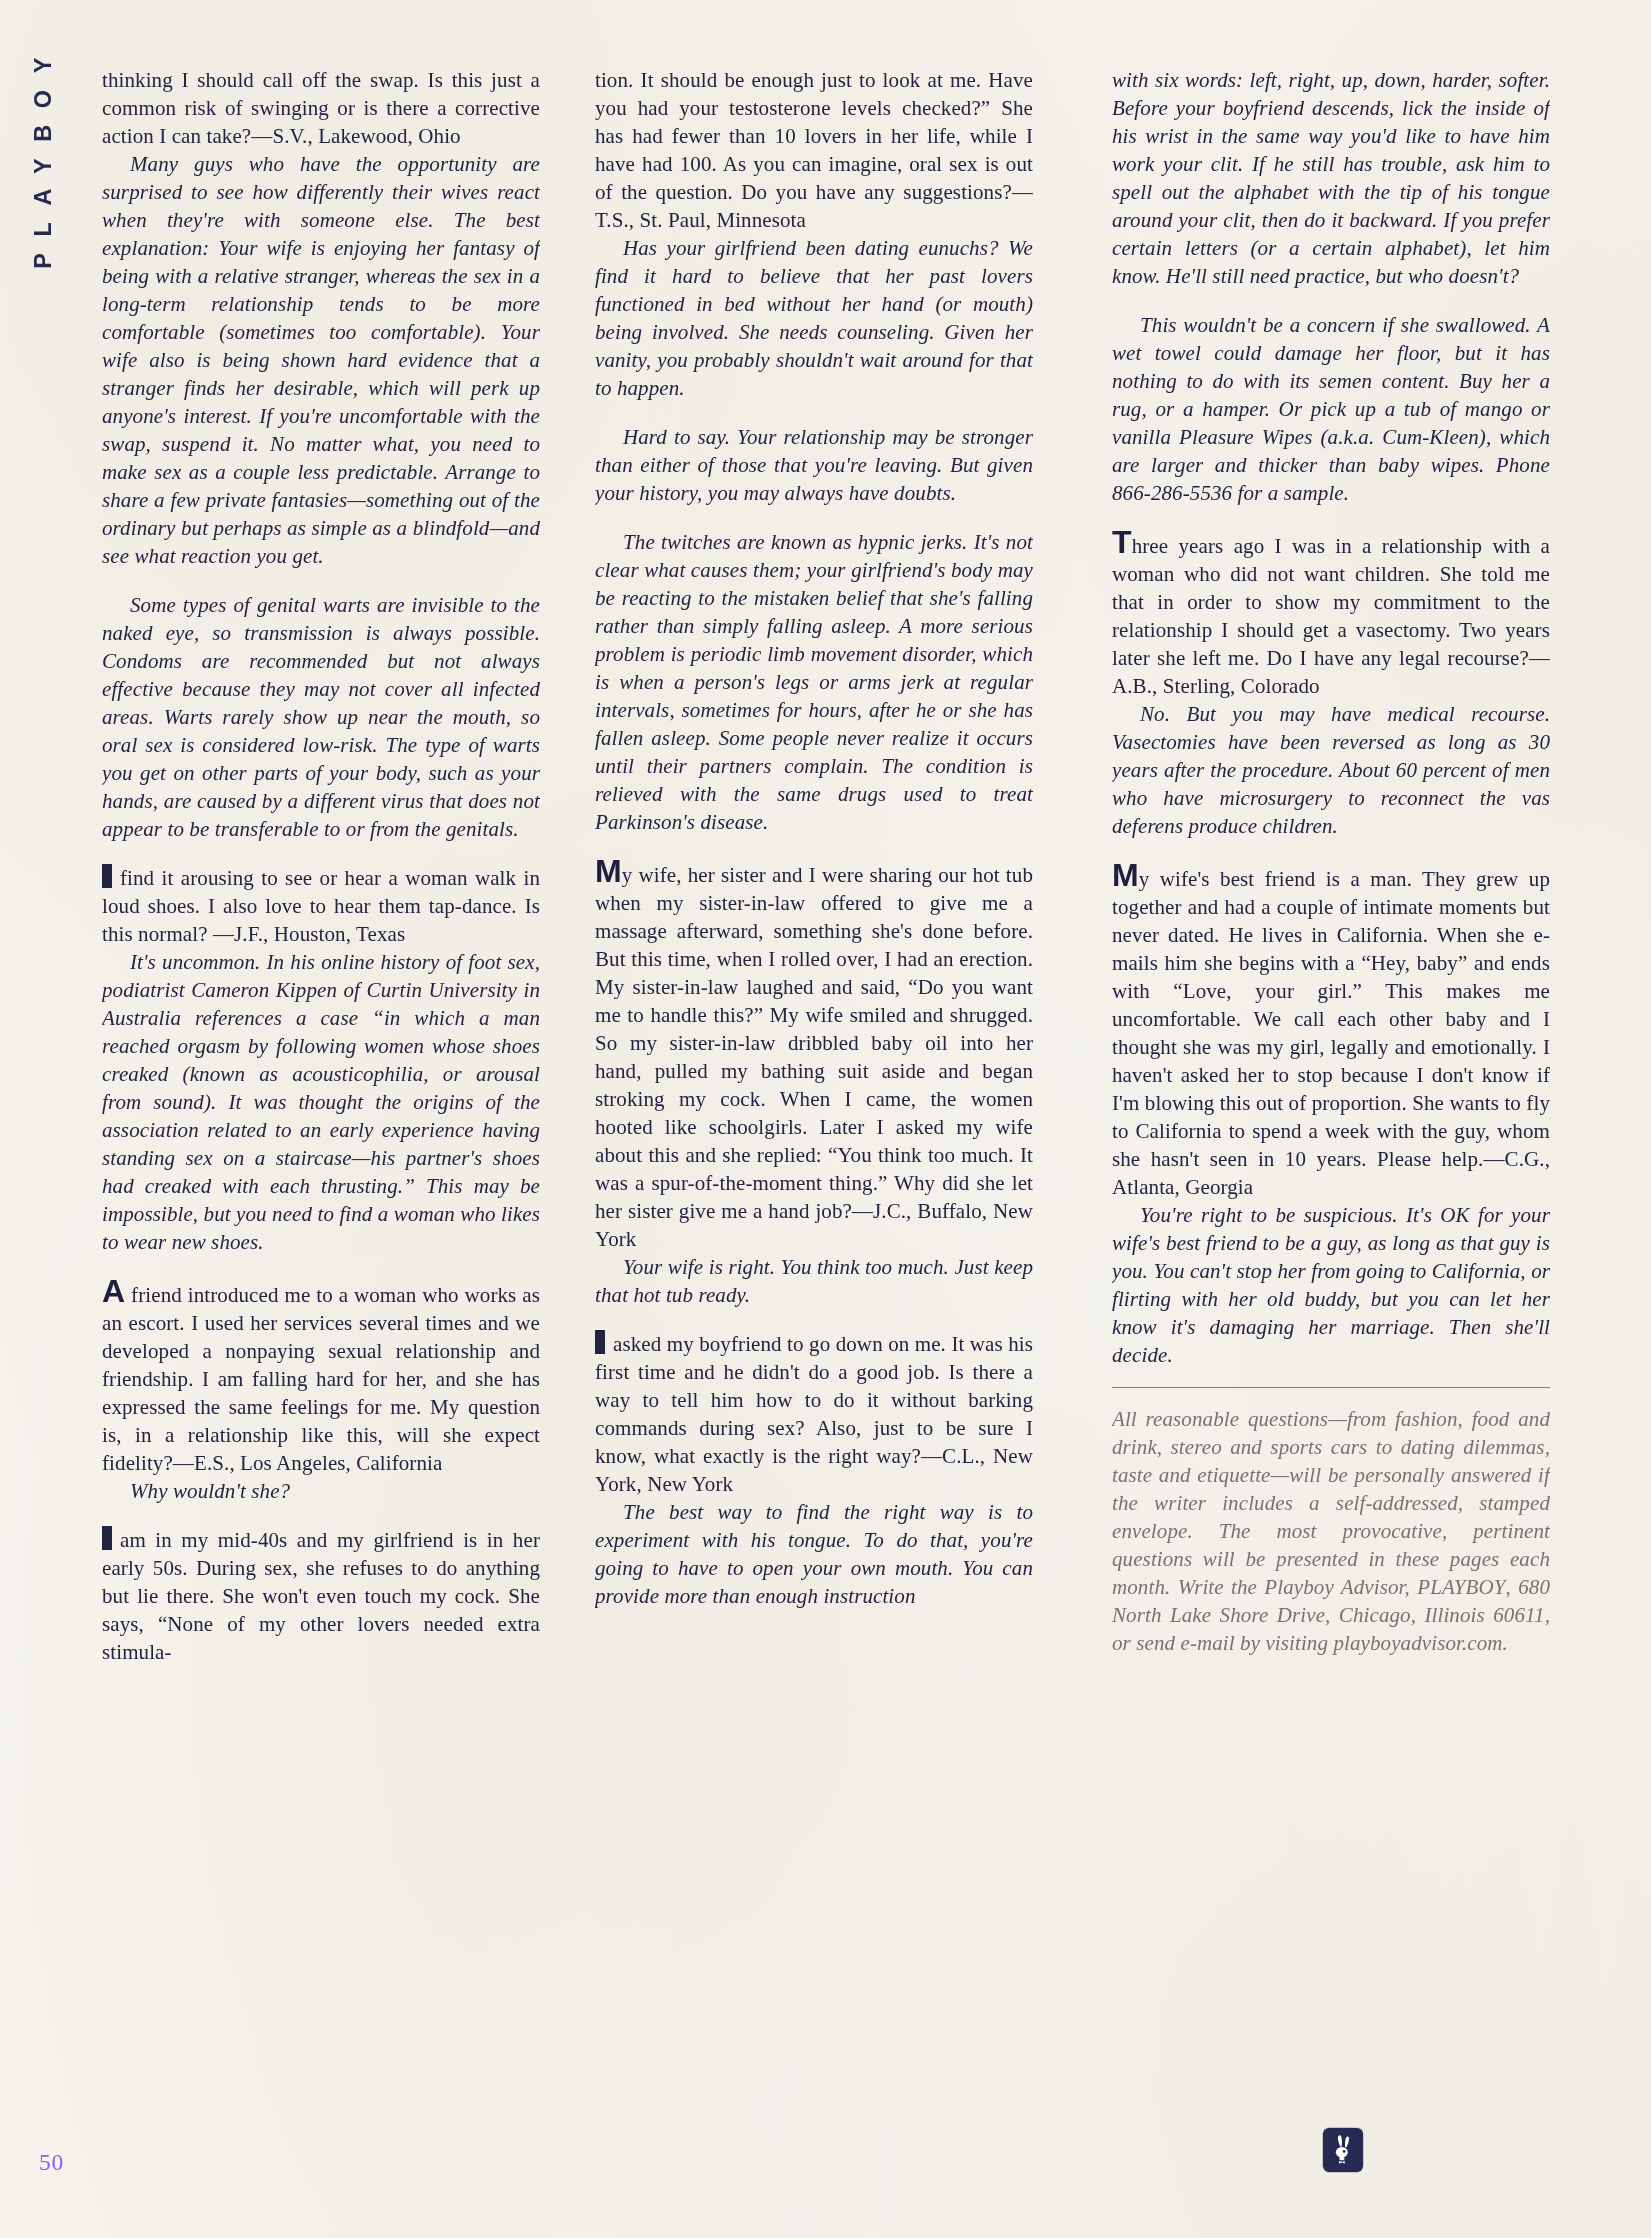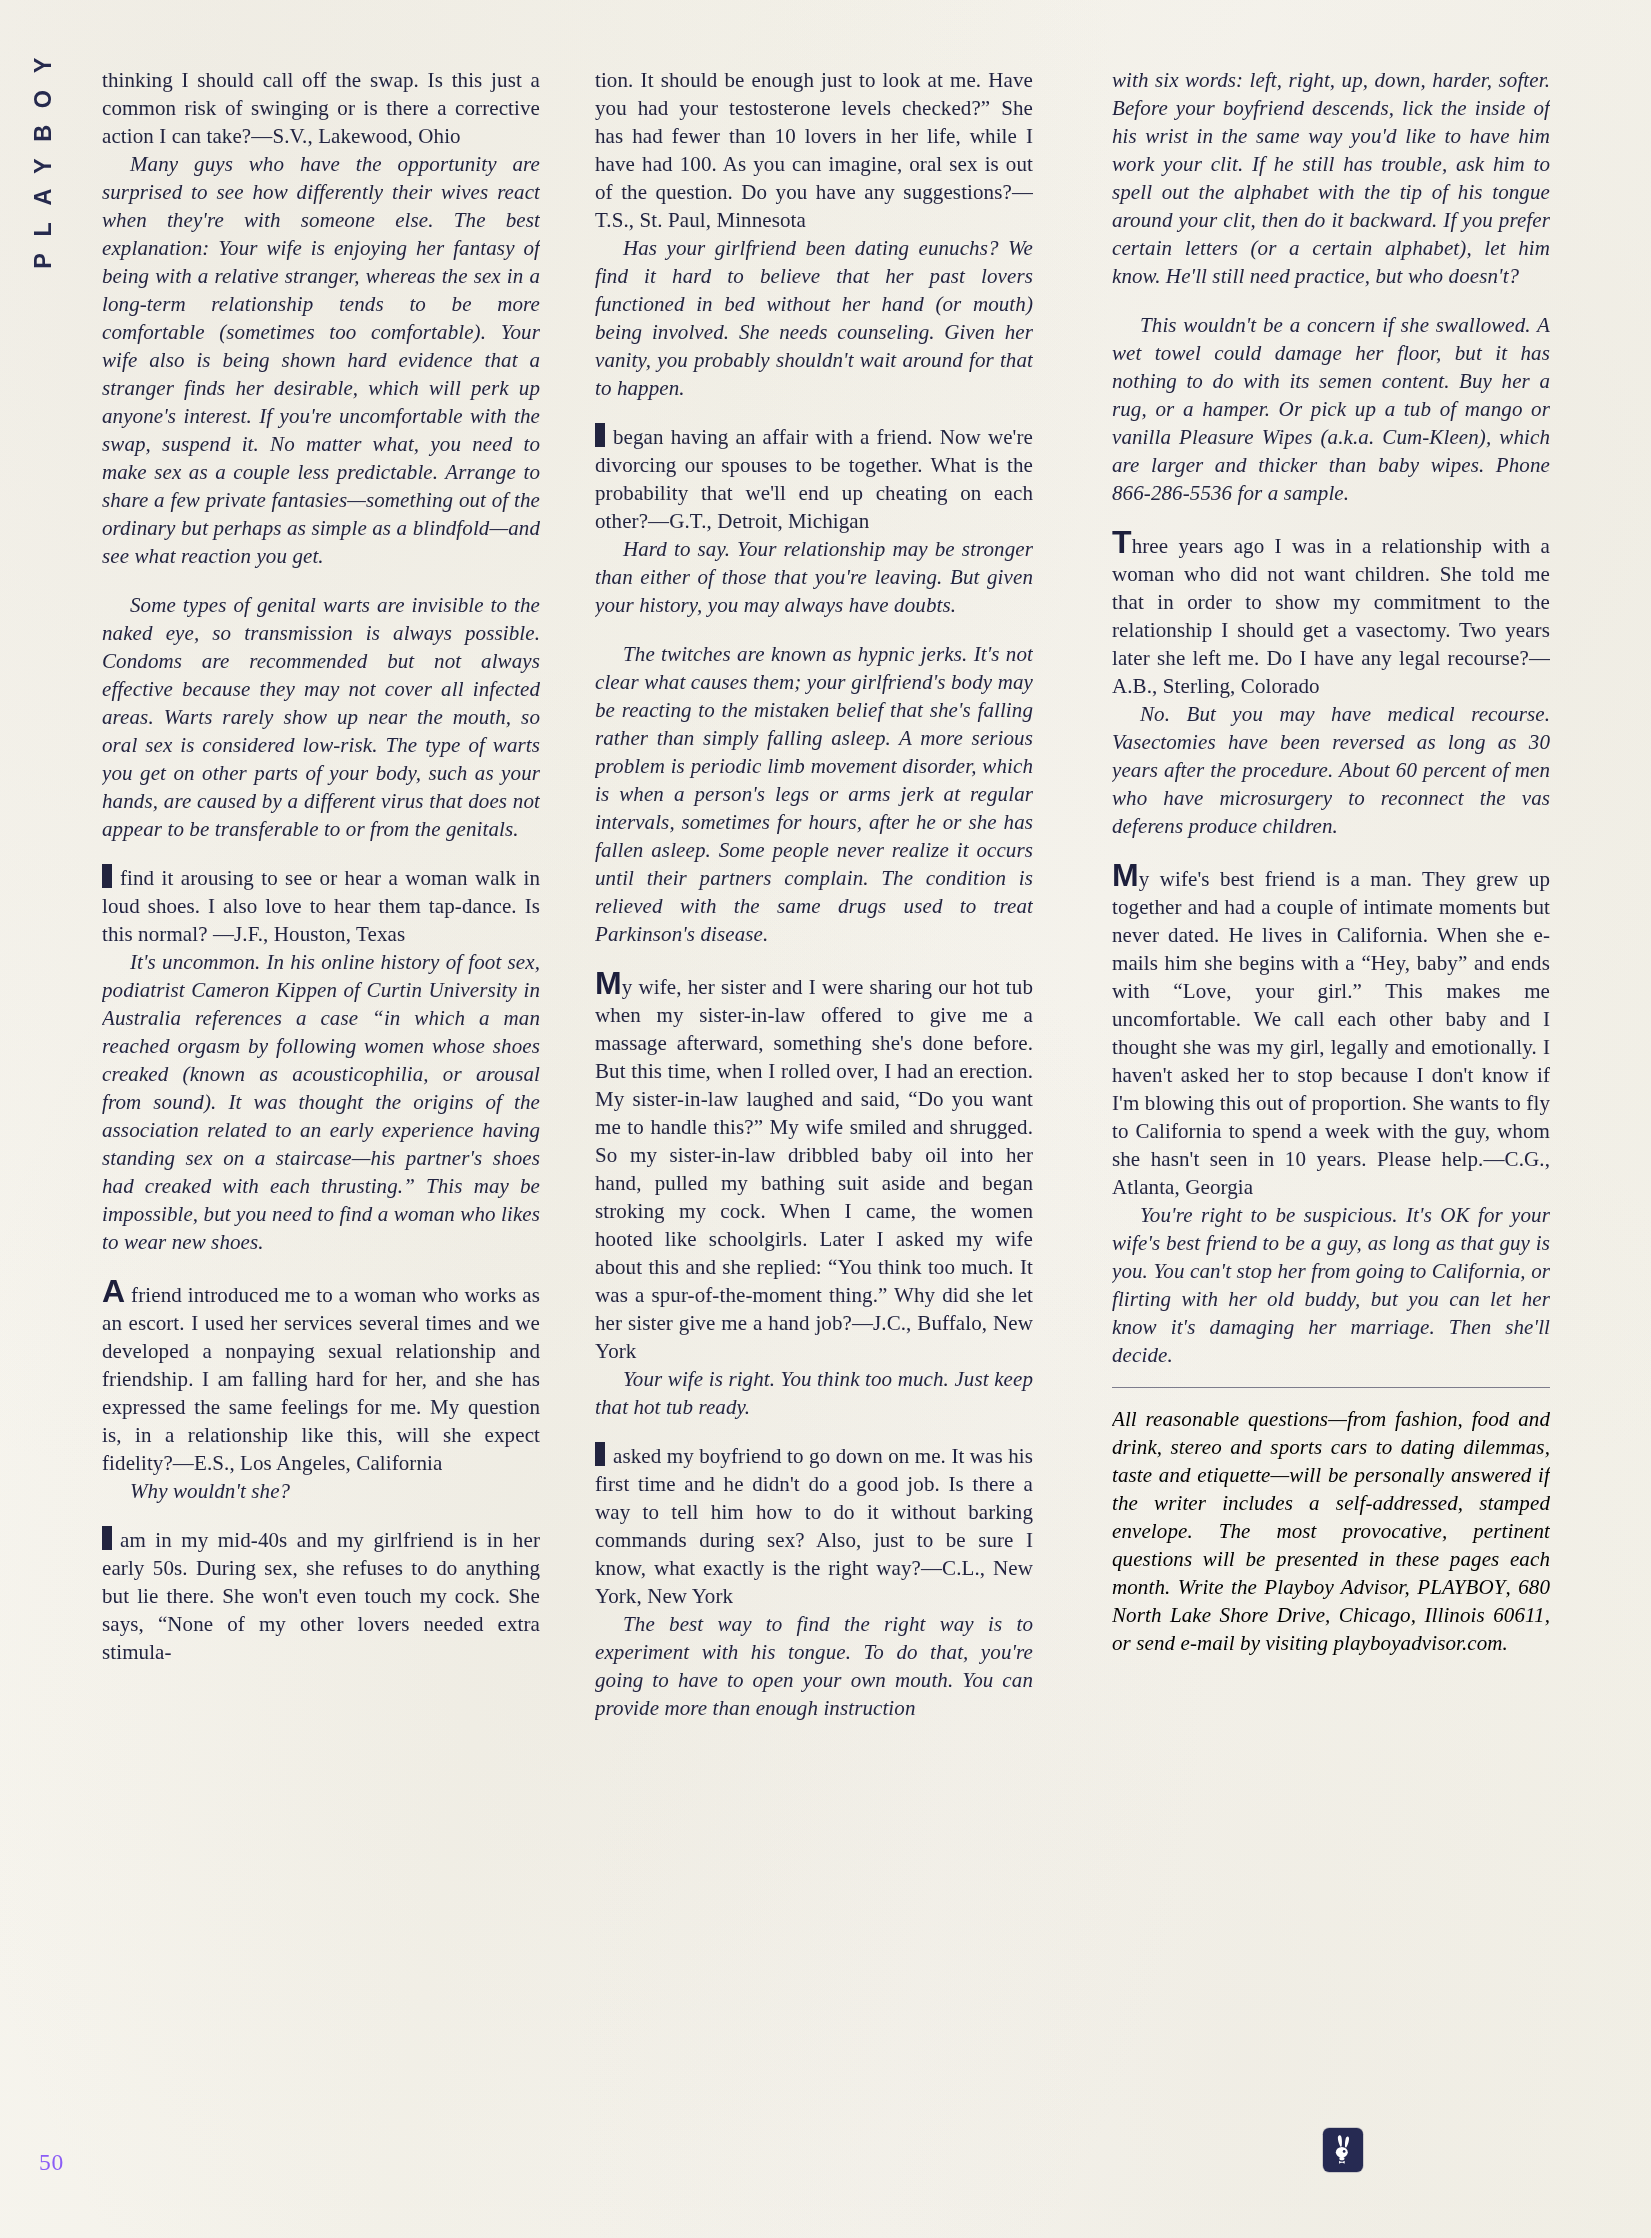--- a/index.html
+++ b/index.html
@@ -125,21 +125,21 @@
     background:#55556e;
     opacity:.75;
     margin:18px 0 16.6px 0;
   }
   p.note{
     font-style:italic;
     font-size:21px;
     line-height:28px;
     text-align:justify;
     text-indent:0;
-    color:#000000;
+    color:#737373;
   }
 
   
   .bunny{
     position:absolute;
     left:1323px; top:2128px;
     width:40px; height:44px;
     background:#262a52;
     border-radius:6.2px;
     display:flex;align-items:center;justify-content:center;
@@ -190,21 +190,20 @@
     </div>
 
     <div class="col col-2">
 
       <div class="blk">
         <p class="q">tion. It should be enough just to look at me. Have you had your testosterone levels checked?” She has had fewer than 10 lovers in her life, while I have had 100. As you can imagine, oral sex is out of the question. Do you have any suggestions?—T.S., St. Paul, Minnesota</p>
         <p class="a">Has your girlfriend been dating eunuchs? We find it hard to believe that her past lovers functioned in bed without her hand (or mouth) being involved. She needs counseling. Given her vanity, you probably shouldn't wait around for that to happen.</p>
       </div>
 
       <div class="blk">
-        <p class="q"><span class="initial-bar"></span><span>began having an affair with a friend. Now we're divorcing our spouses to be together. What is the probability that we'll end up cheating on each other?—G.T., Detroit, Michigan</span></p>
         <p class="a">Hard to say. Your relationship may be stronger than either of those that you're leaving. But given your history, you may always have doubts.</p>
       </div>
 
       <div class="blk">
         <p class="a">The twitches are known as hypnic jerks. It's not clear what causes them; your girlfriend's body may be reacting to the mistaken belief that she's falling rather than simply falling asleep. A more serious problem is periodic limb movement disorder, which is when a person's legs or arms jerk at regular intervals, sometimes for hours, after he or she has fallen asleep. Some people never realize it occurs until their partners complain. The condition is relieved with the same drugs used to treat Parkinson's disease.</p>
       </div>
 
       <div class="blk">
         <p class="q dropcap">My wife, her sister and I were sharing our hot tub when my sister-in-law offered to give me a massage afterward, something she's done before. But this time, when I rolled over, I had an erection. My sister-in-law laughed and said, “Do you want me to handle this?” My wife smiled and shrugged. So my sister-in-law dribbled baby oil into her hand, pulled my bathing suit aside and began stroking my cock. When I came, the women hooted like schoolgirls. Later I asked my wife about this and she replied: “You think too much. It was a spur-of-the-moment thing.” Why did she let her sister give me a hand job?—J.C., Buffalo, New York</p>
         <p class="a">Your wife is right. You think too much. Just keep that hot tub ready.</p>

